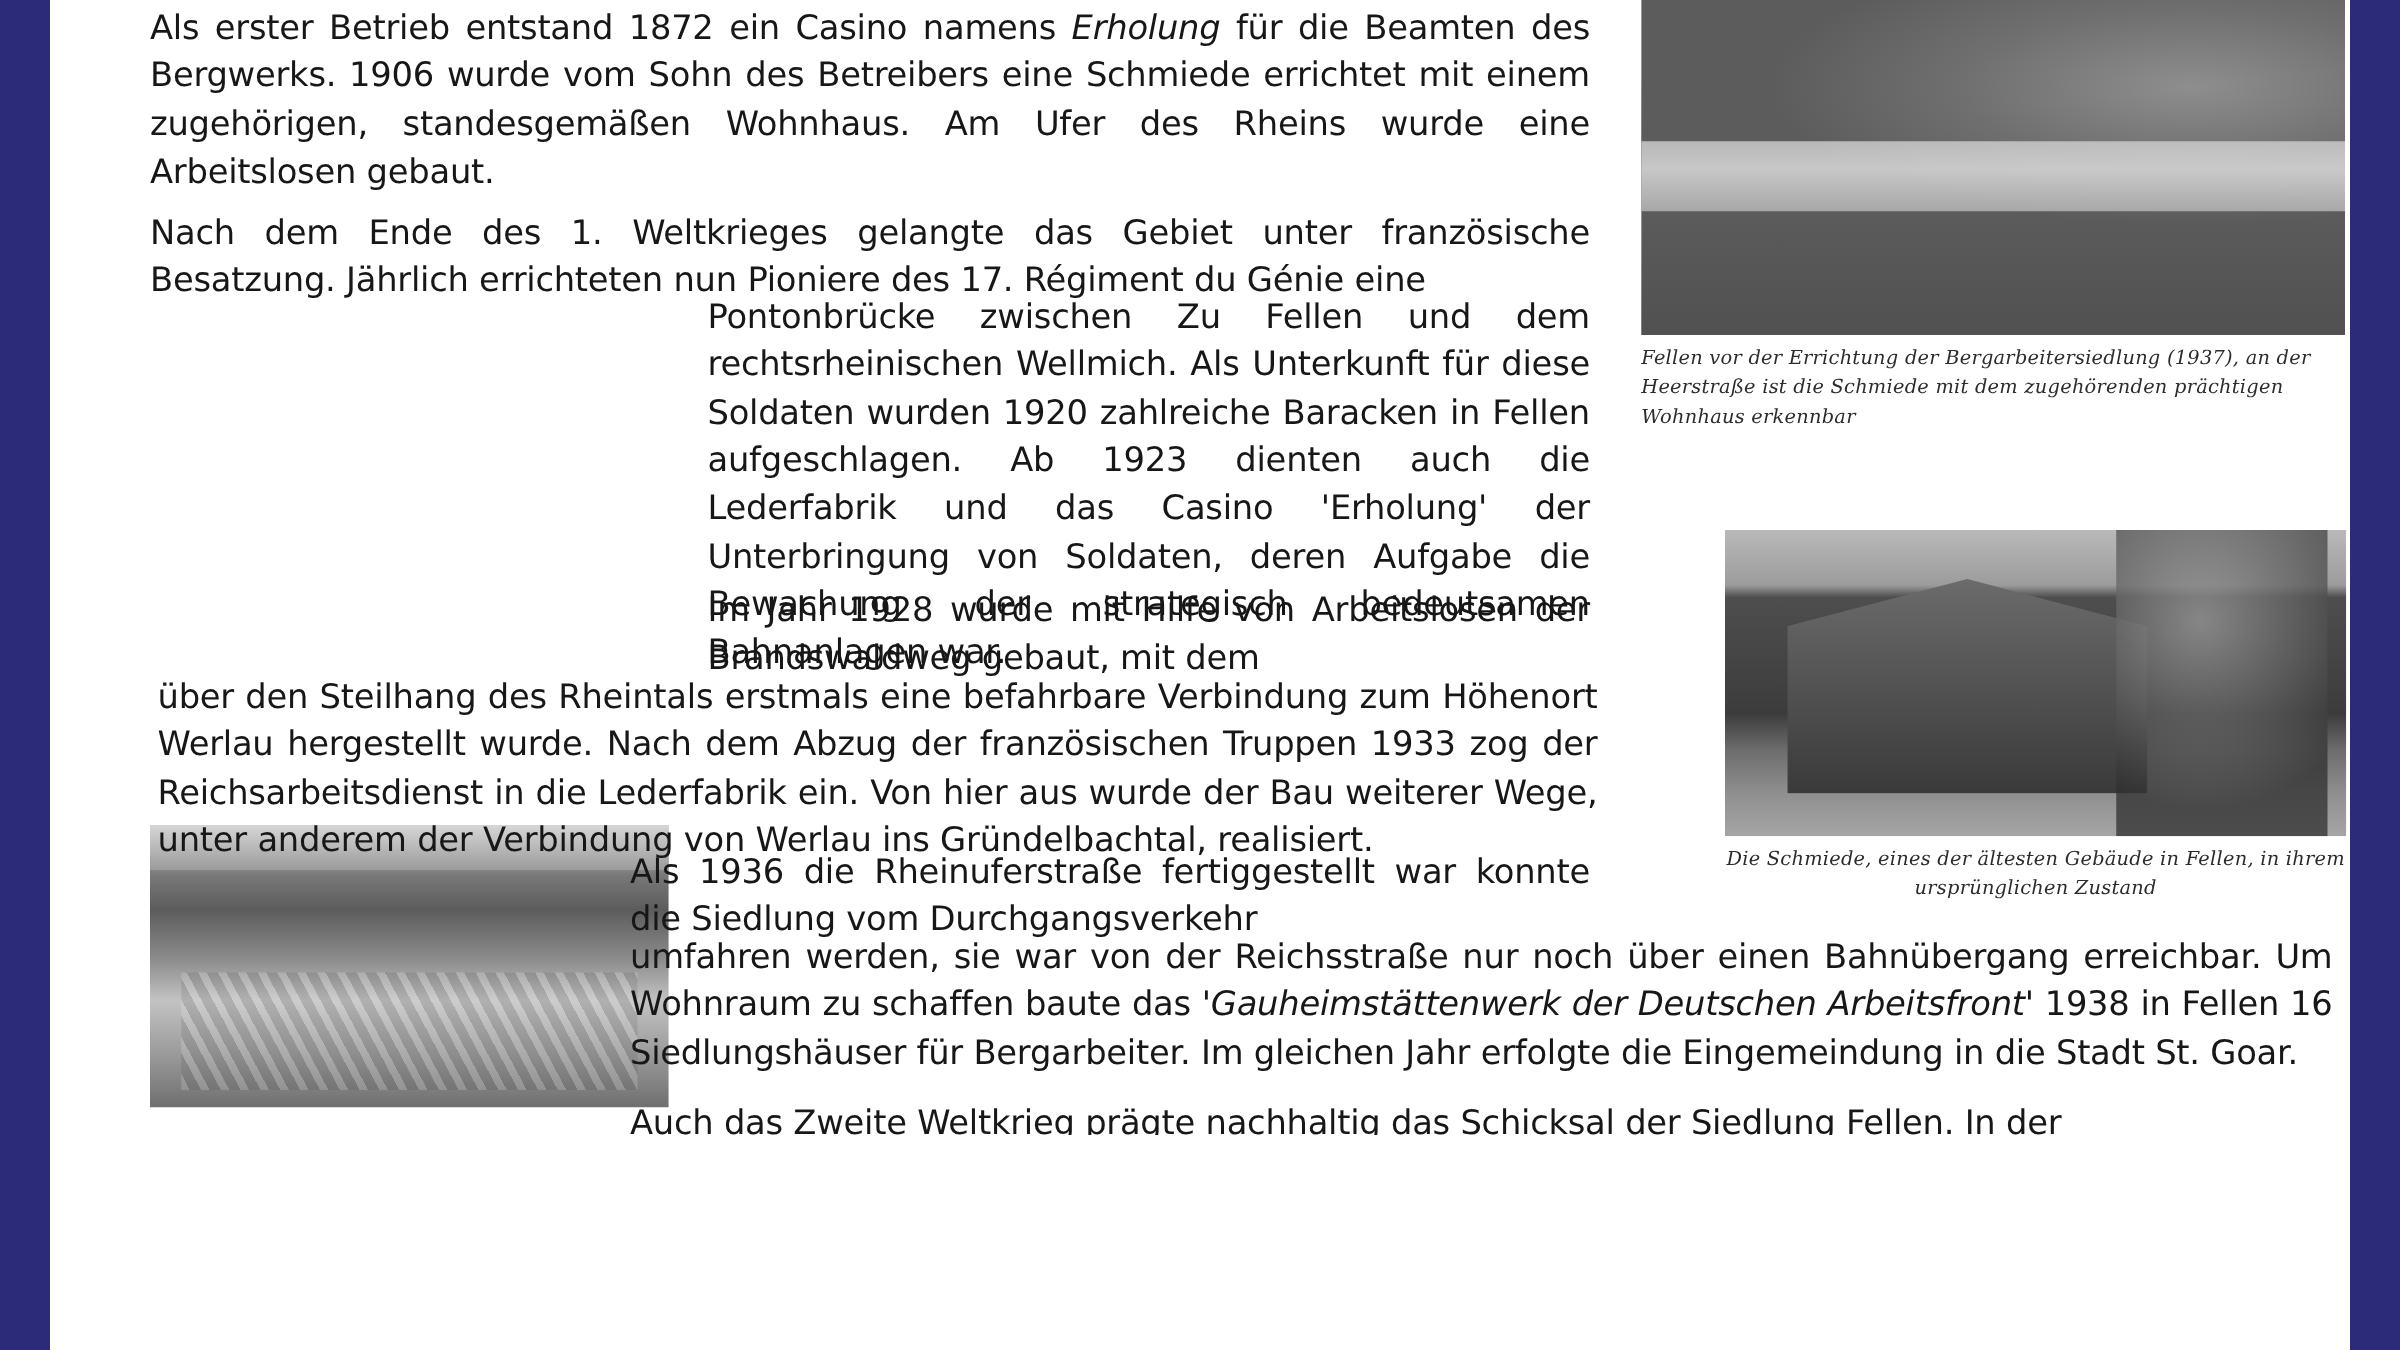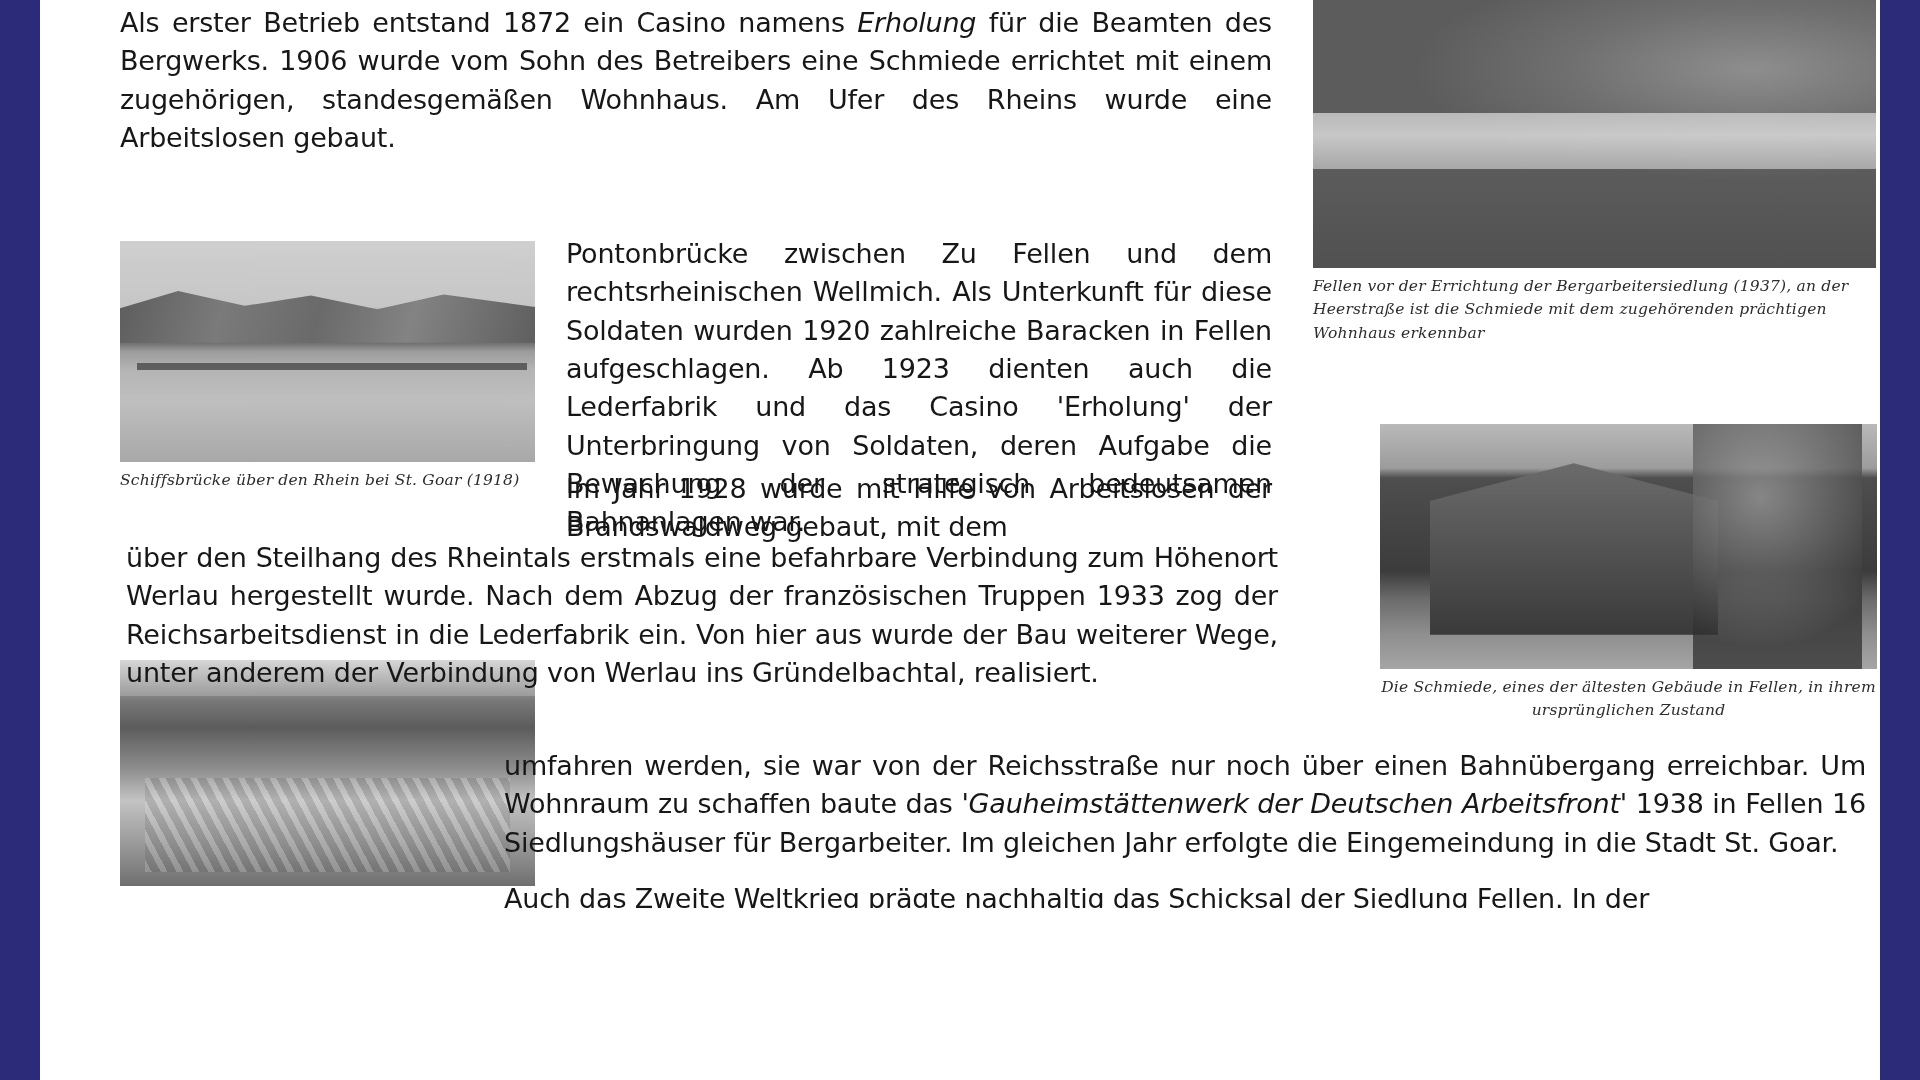--- a/index.html
+++ b/index.html
@@ -279,41 +279,37 @@
 
   <div class="content">
 
     <div class="fig" id="photo-fellen">
       <div class="photo">
         <div class="ph-fellen-img"></div>
       </div>
       <div class="caption">Fellen vor der Errichtung der Bergarbeitersiedlung (1937), an der Heerstraße ist die Schmiede mit dem zugehörenden prächtigen Wohnhaus erkennbar</div>
     </div>
 
-    <div class="fig" id="photo-schiffsbruecke">
-      <div class="photo">
-        <div class="ph-bridge-img"></div>
-      </div>
-      <div class="caption">Schiffsbrücke über den Rhein bei St. Goar (1918)</div>
-    </div>
 
     <div class="fig" id="photo-schmiede">
       <div class="photo">
         <div class="ph-schmiede-img"></div>
       </div>
       <div class="caption">Die Schmiede, eines der ältesten Gebäude in Fellen, in ihrem ursprünglichen Zustand</div>
     </div>
 
     <div class="fig" id="photo-siedlung">
       <div class="photo">
         <div class="ph-aerial-img"></div>
       </div>
     </div>
 
     <p id="para-1"><span>Als erster Betrieb entstand 1872 ein </span><b>Casino</b><span> namens </span><i>Erholung</i><span> für die Beamten des Bergwerks. 1906 wurde vom Sohn des Betreibers eine </span><b>Schmiede</b><span> errichtet mit einem zugehörigen, standesgemäßen Wohnhaus. Am Ufer des Rheins wurde eine </span><b>Arbeitslosen</b><span> gebaut.</span></p>
+    <p id="para-2"><span>Nach dem Ende des 1. Weltkrieges gelangte das Gebiet unter französische Besatzung. Jährlich errichteten nun Pioniere des 17. Régiment du Génie eine</span></p>
     <p id="para-2b"><b>Pontonbrücke</b><span> zwischen Zu Fellen und dem rechtsrheinischen Wellmich. Als Unterkunft für diese Soldaten wurden 1920 zahlreiche </span><b>Baracken</b><span> in Fellen aufgeschlagen. Ab 1923 dienten auch die Lederfabrik und das Casino 'Erholung' der Unterbringung von Soldaten, deren Aufgabe die Bewachung der strategisch bedeutsamen Bahnanlagen war.</span></p>
     <p id="para-3"><span>Im Jahr 1928 wurde mit Hilfe von Arbeitslosen der </span><b>Brandswaldweg</b><span> gebaut, mit dem</span></p>
     <p id="para-3b"><span>über den Steilhang des Rheintals erstmals eine befahrbare Verbindung zum Höhenort Werlau hergestellt wurde. Nach dem Abzug der französischen Truppen 1933 zog der Reichsarbeitsdienst in die Lederfabrik ein. Von hier aus wurde der Bau weiterer Wege, unter anderem der Verbindung von Werlau ins Gründelbachtal, realisiert.</span></p>
+    <p id="para-4"><span>Als 1936 die </span><b>Rheinuferstraße</b><span> fertiggestellt war konnte die Siedlung vom Durchgangsverkehr</span></p>
     <p id="para-4b"><span>umfahren werden, sie war von der Reichsstraße nur noch über einen Bahnübergang erreichbar. Um Wohnraum zu schaffen baute das '</span><i>Gauheimstättenwerk der Deutschen Arbeitsfront</i><span>' 1938 in Fellen 16 </span><b>Siedlungshäuser</b><span> für Bergarbeiter. Im gleichen Jahr erfolgte die Eingemeindung in die Stadt St. Goar.</span></p>
     <p id="para-5" class="clip-bottom"><span>Auch das Zweite Weltkrieg prägte nachhaltig das Schicksal der Siedlung Fellen. In der</span></p>
 
   </div>
 </div>
 
 </body></html>

